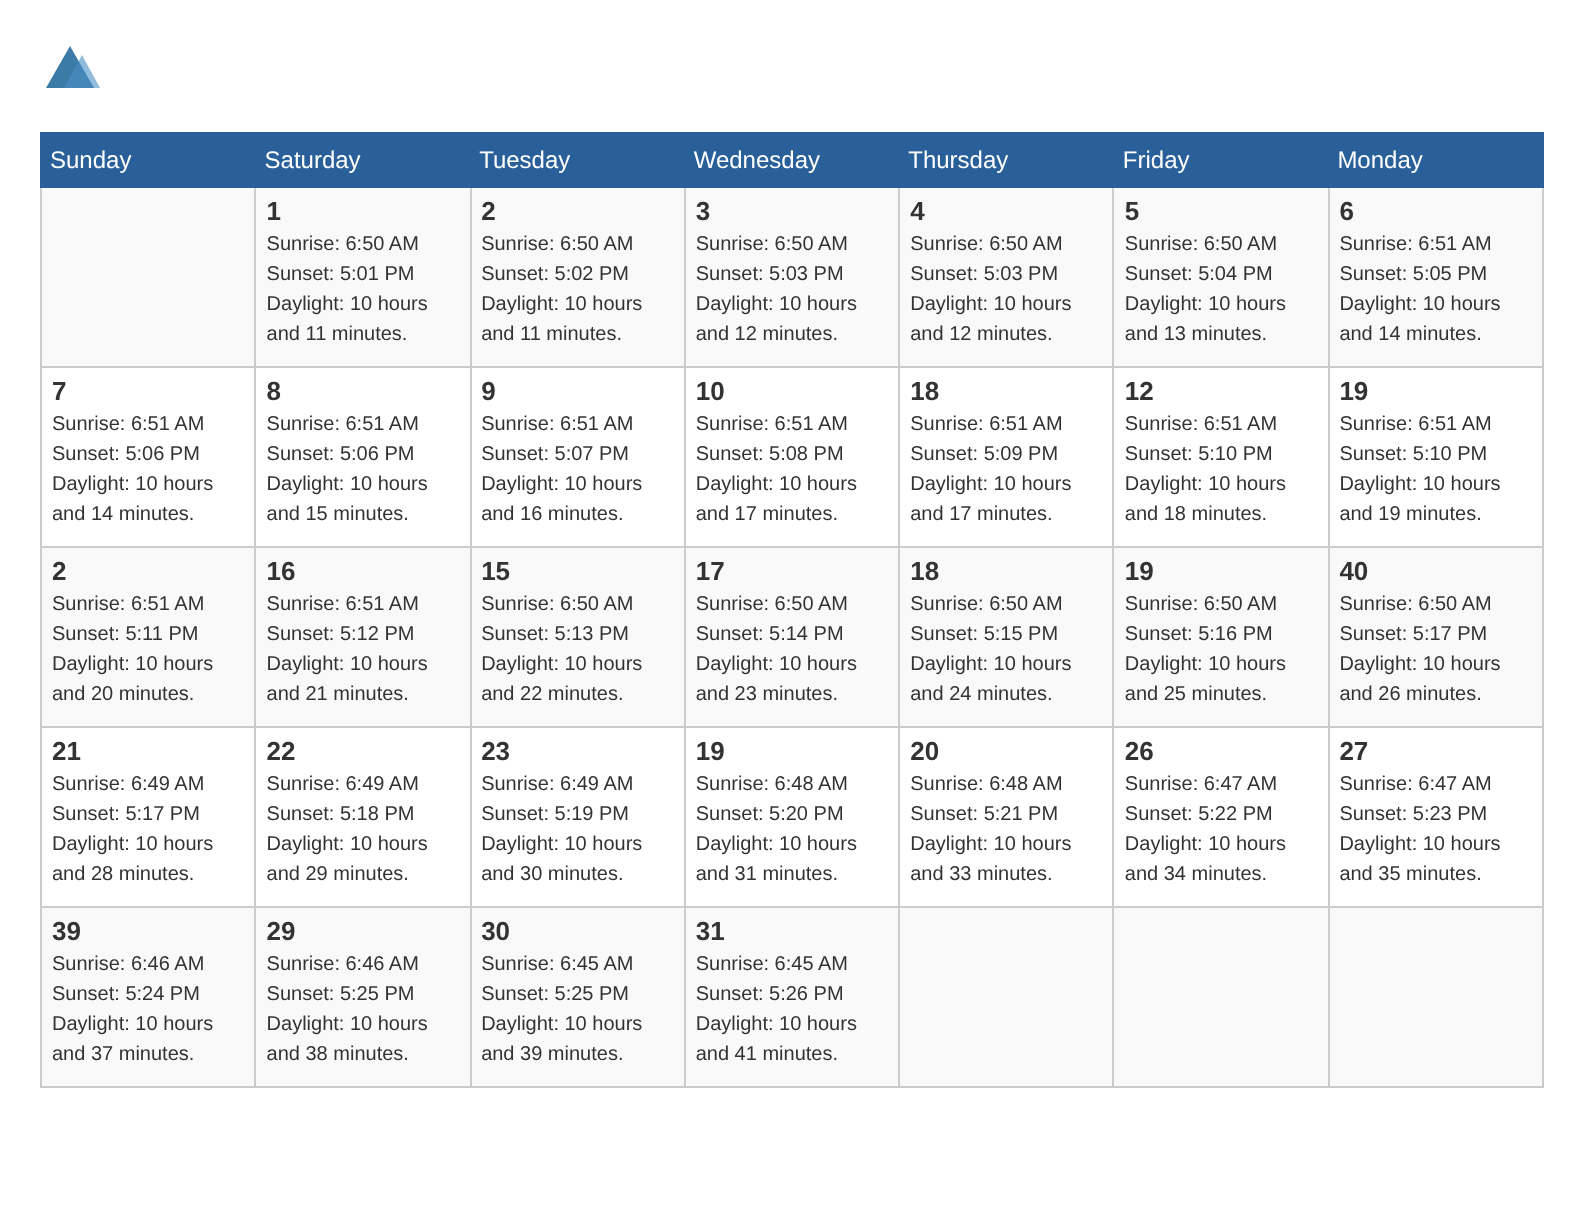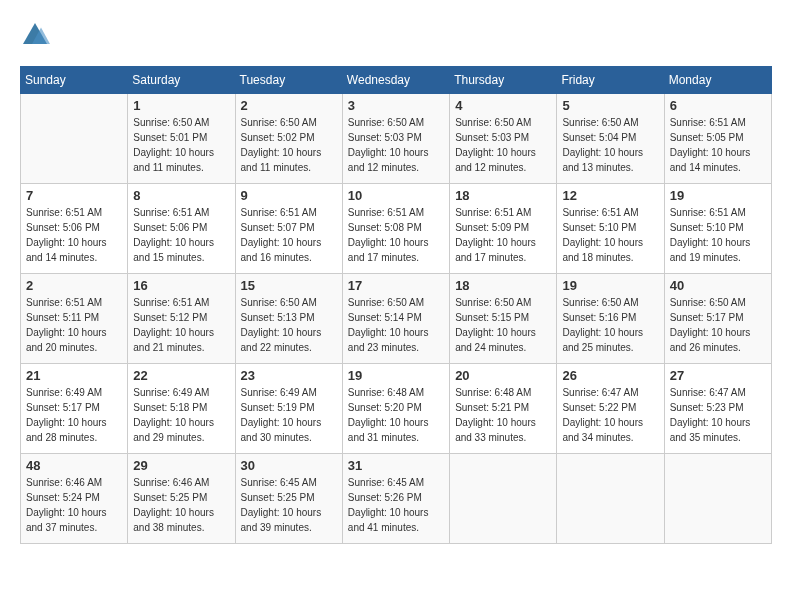--- a/index.html
+++ b/index.html
@@ -344,21 +344,21 @@
           <span class="day-number">27</span>
         <div class="day-info">
           Sunrise: 6:47 AM<br>
           Sunset: 5:23 PM<br>
           Daylight: 10 hours and 35 minutes.
         </div>
         </td>
       </tr>
       <tr>
         <td>
-          <span class="day-number">48</span>
+          <span class="day-number">39</span>
         <div class="day-info">
           Sunrise: 6:46 AM<br>
           Sunset: 5:24 PM<br>
           Daylight: 10 hours and 37 minutes.
         </div>
         </td>
         <td>
           <span class="day-number">29</span>
         <div class="day-info">
           Sunrise: 6:46 AM<br>

